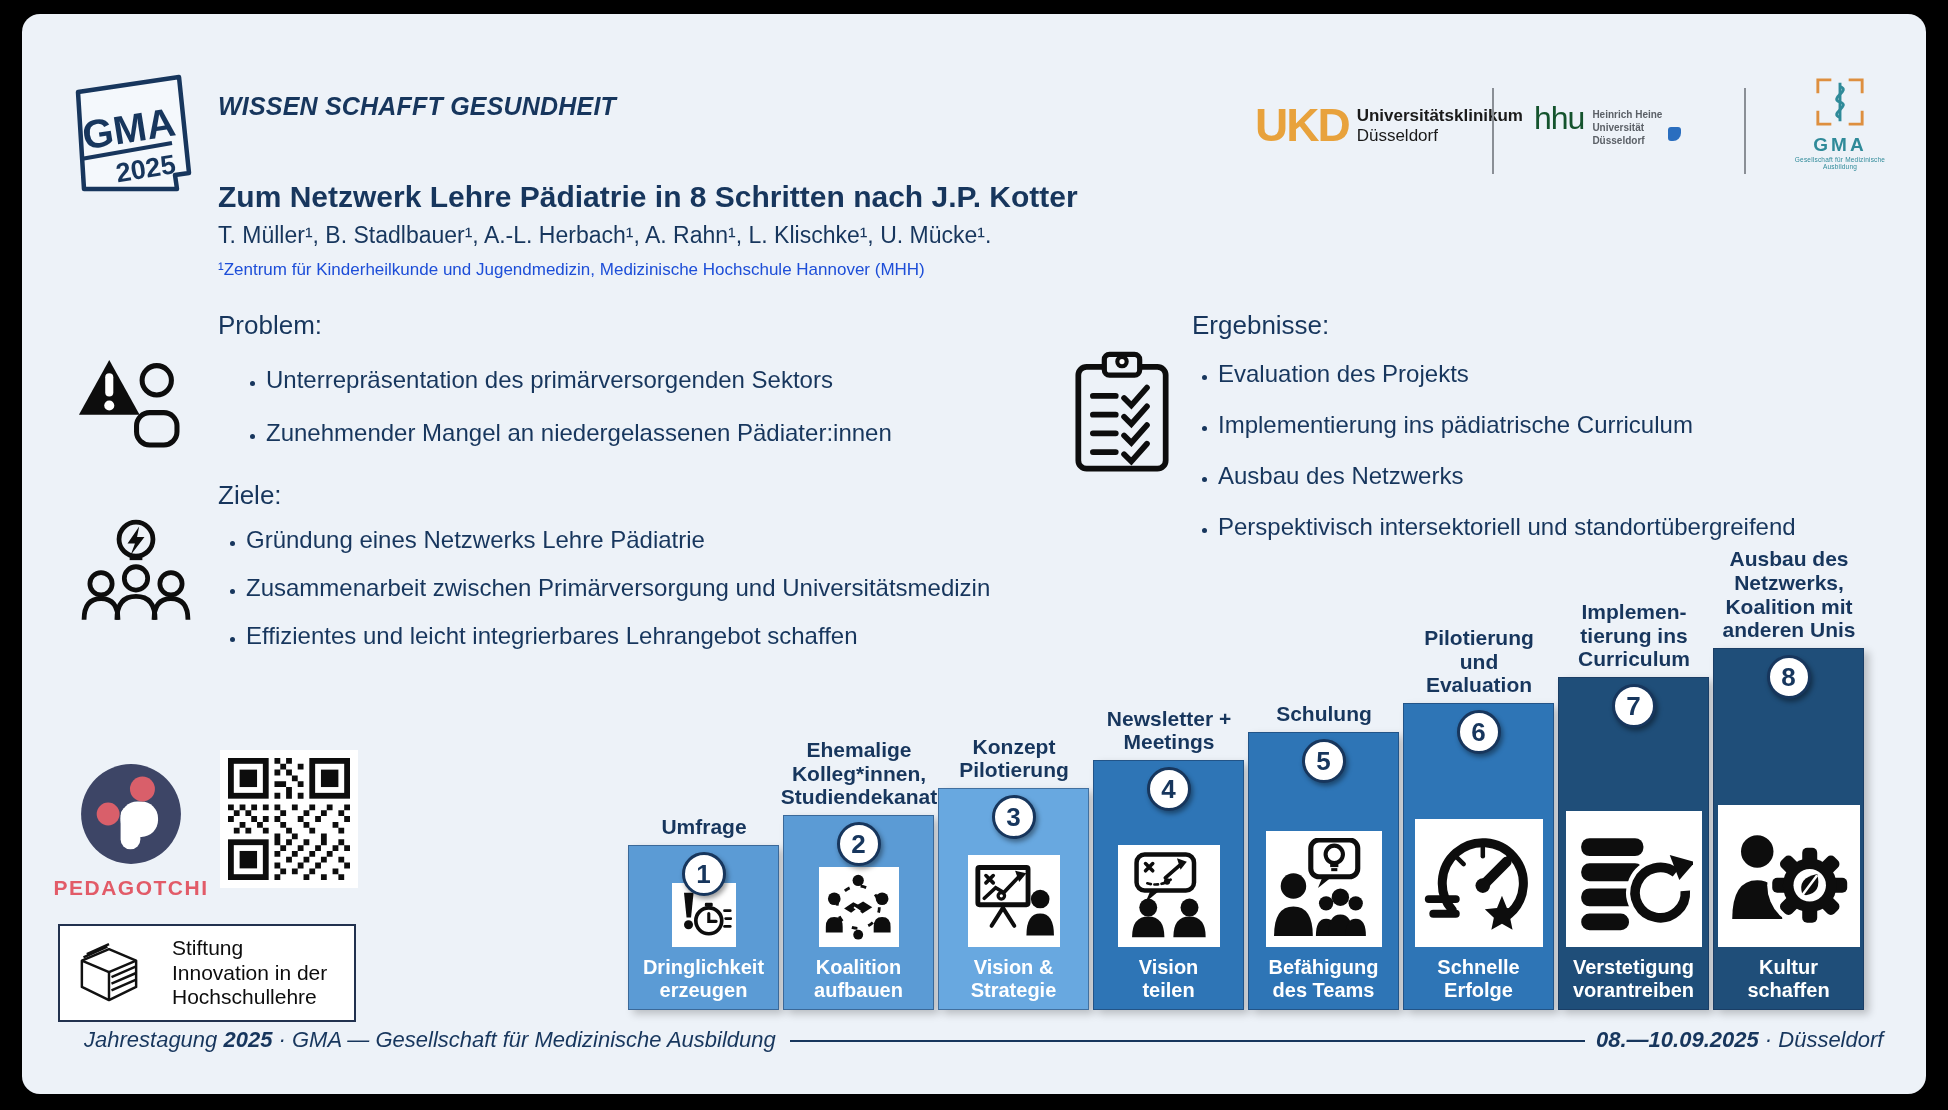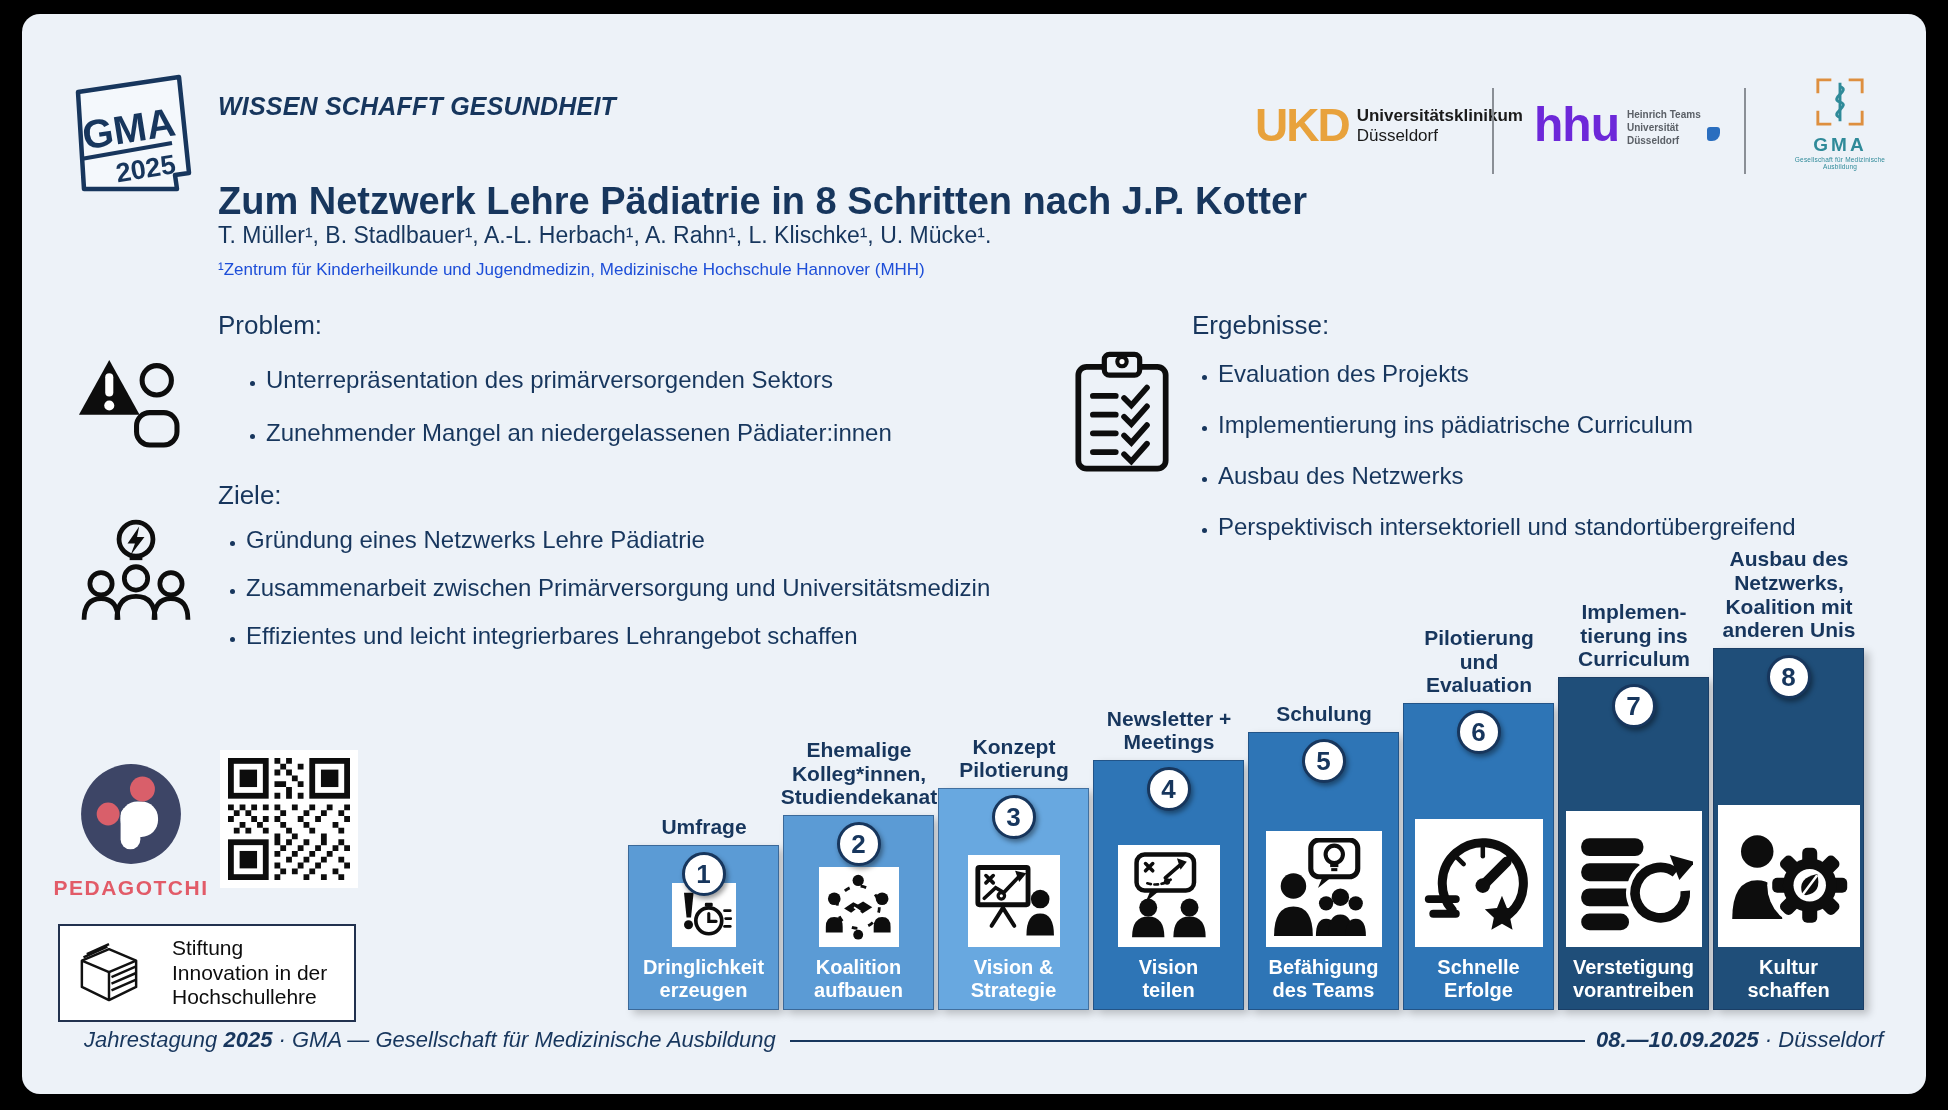--- a/index.html
+++ b/index.html
@@ -8,34 +8,34 @@
   .stage{position:relative;width:1948px;height:1110px;background:#000;overflow:hidden;}
   .poster{position:absolute;left:22px;top:14px;width:1904px;height:1080px;background:#EDF2F8;border-radius:18px;}
 
   
   .event-logo{position:absolute;left:36px;top:46px;width:142px;height:140px;}
 
   
   .claim{position:absolute;left:196px;top:78px;}
   .claim-l1{font-size:25px;font-weight:bold;font-style:italic;color:#17365D;letter-spacing:.2px;}
   .claim-l2{font-size:24px;font-weight:bold;font-style:italic;color:#17365D;margin-top:7px;}
-  .title{position:absolute;left:196px;top:166px;font-size:38px;font-weight:bold;color:#17365D;}
+  .title{position:absolute;left:196px;top:166px;font-size:30px;font-weight:bold;color:#17365D;}
   .authors{position:absolute;left:196px;top:208px;font-size:23px;color:#17365D;}
   .affiliation{position:absolute;left:196px;top:246px;font-size:17px;color:#1d4ed8;}
 
   
   .ukd{position:absolute;left:1233px;top:90px;display:flex;align-items:flex-start;}
   .ukd-abbr{font-size:46px;line-height:.92;font-weight:bold;color:#E8A23C;letter-spacing:-2px;}
   .ukd-text{margin-left:8px;margin-top:2px;color:#1a1a1a;}
   .ukd-t1{font-size:17px;font-weight:bold;line-height:1.15;}
   .ukd-t2{font-size:17px;line-height:1.2;}
   .logo-divider{position:absolute;width:2px;height:86px;background:#8a8f96;top:74px;}
   .div1{left:1470px;} .div2{left:1722px;}
   .hhu{position:absolute;left:1512px;top:92px;display:flex;align-items:flex-start;}
-  .hhu-abbr{font-size:48px;line-height:.8;font-weight:bold;color:#6d28d9;letter-spacing:-1px;}
+  .hhu-abbr{font-size:32px;line-height:.8;font-weight:normal;color:#14532d;letter-spacing:-1px;}
   .hhu-text{margin-left:8px;margin-top:2px;font-size:10px;color:#5b6067;font-weight:bold;line-height:1.3;}
   .hhu-dot{width:13px;height:14px;background:#2A6EBF;border-radius:3px 3px 8px 3px;align-self:flex-end;margin-left:6px;margin-bottom:6px;}
   .gma-right{position:absolute;left:1758px;top:62px;width:120px;text-align:center;}
   .gma-right-word{font-size:19px;font-weight:bold;letter-spacing:3px;color:#2F8A99;margin-top:2px;}
   .gma-right-sub{font-size:6.5px;color:#2F8A99;letter-spacing:.2px;}
 
   
   .section-heading{position:absolute;font-size:26px;color:#17365D;}
   .problem-heading{left:196px;top:296px;}
   .ziele-heading{left:196px;top:466px;}
@@ -122,21 +122,21 @@
       <span class="ukd-abbr">UKD</span>
       <span class="ukd-text">
         <div class="ukd-t1">Universitätsklinikum</div>
         <div class="ukd-t2">Düsseldorf</div>
       </span>
     </div>
     <div class="logo-divider div1"></div>
     <div class="hhu">
       <span class="hhu-abbr">hhu</span>
       <span class="hhu-text">
-        <div>Heinrich Teams</div>
+        <div>Heinrich Heine</div>
         <div>Universität</div>
         <div>Düsseldorf</div>
       </span>
       <span class="hhu-dot"></span>
     </div>
     <div class="logo-divider div2"></div>
     <div class="gma-right">
       <svg width="52" height="52" viewBox="0 0 54 54">
         <path d="M4 18 V4 H18 M36 4 H50 V18 M50 36 V50 H36 M18 50 H4 V36" fill="none" stroke="#DE8F3F" stroke-width="3"></path>
         <line x1="27" y1="7" x2="27" y2="47" stroke="#2F8A99" stroke-width="3"></line>

